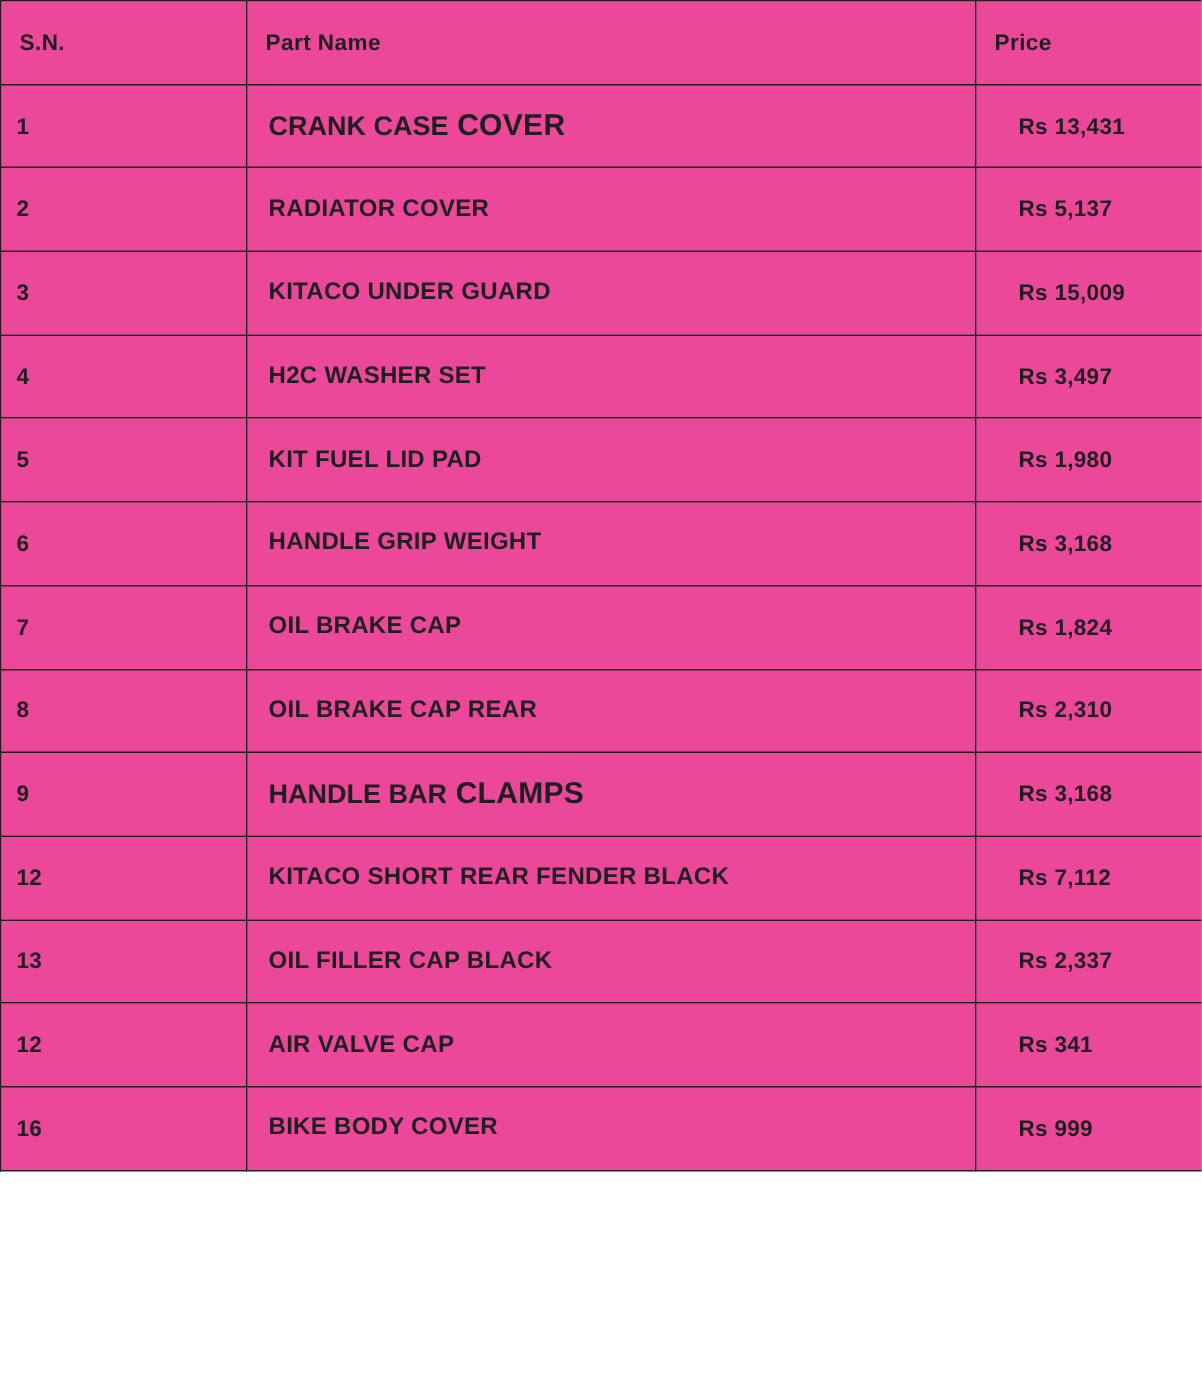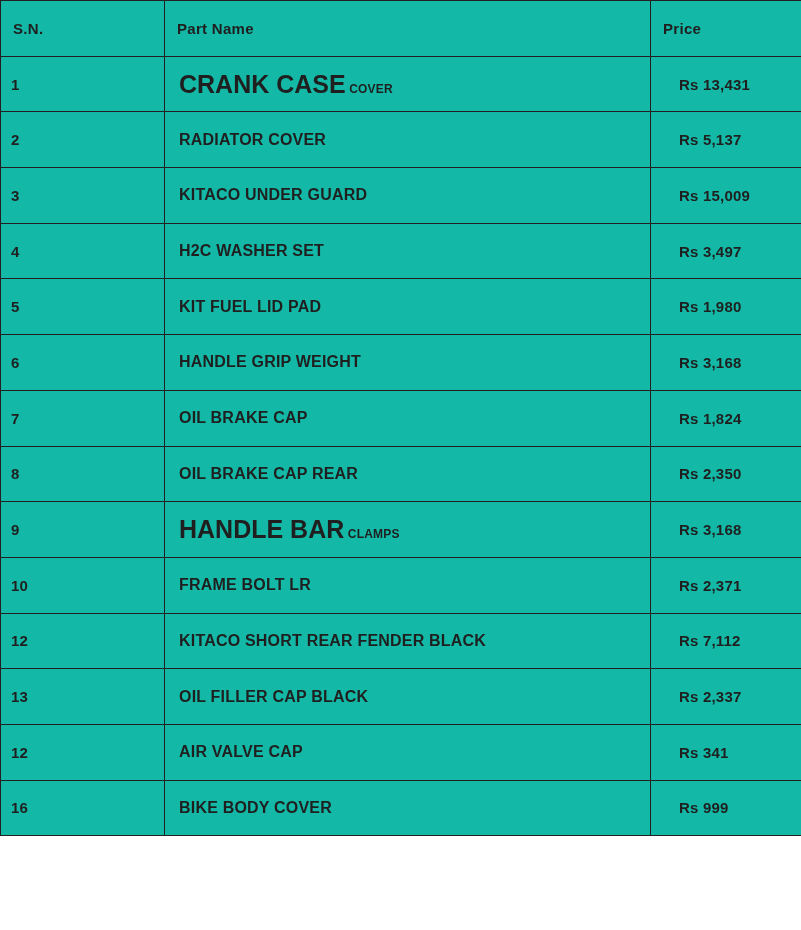--- a/index.html
+++ b/index.html
@@ -27,21 +27,21 @@
   .parts-table td {
     border: 1px solid #231f20;
     padding: 0 0 0 12px;
     height: 54.7px;
     vertical-align: middle;
     text-align: left;
     font-weight: bold;
     font-size: 15px;
     letter-spacing: 0.2px;
     color: #1f1f1f;
-    background: #14b8a6;
+    background: #ec4899;
   }
   .parts-table thead th {
     font-size: 15px;
     font-weight: bold;
     letter-spacing: 0.3px;
   }
   .parts-table tbody td.sn {
     font-size: 15px;
     font-weight: bold;
     padding-left: 10px;
@@ -51,26 +51,26 @@
     font-size: 16px;
     font-weight: bold;
   }
   .parts-table tbody td.price {
     padding-left: 28px;
     font-size: 15px;
     font-weight: bold;
   }
   
   .name .big {
-    font-size: 25px;
+    font-size: 18px;
     font-weight: bold;
     letter-spacing: 0px;
   }
   .name .rest {
-    font-size: 12px;
+    font-size: 20px;
     font-weight: bold;
   }
   tr:first-child th { border-top: 1px solid #231f20; }
 </style>
 </head>
 <body>
 
 <table class="parts-table">
   <colgroup>
     <col class="col-sn">
@@ -116,31 +116,26 @@
         <td class="price">Rs 3,168</td>
       </tr>
       <tr>
         <td class="sn">7</td>
         <td class="name">OIL BRAKE CAP</td>
         <td class="price">Rs 1,824</td>
       </tr>
       <tr>
         <td class="sn">8</td>
         <td class="name">OIL BRAKE CAP REAR</td>
-        <td class="price">Rs 2,350</td>
+        <td class="price">Rs 2,310</td>
       </tr>
       <tr>
         <td class="sn">9</td>
         <td class="name"><span class="big">HANDLE BAR</span><span class="rest"> CLAMPS</span></td>
         <td class="price">Rs 3,168</td>
-      </tr>
-      <tr>
-        <td class="sn">10</td>
-        <td class="name">FRAME BOLT LR</td>
-        <td class="price">Rs 2,371</td>
       </tr>
       <tr>
         <td class="sn">12</td>
         <td class="name">KITACO SHORT REAR FENDER BLACK</td>
         <td class="price">Rs 7,112</td>
       </tr>
       <tr>
         <td class="sn">13</td>
         <td class="name">OIL FILLER CAP BLACK</td>
         <td class="price">Rs 2,337</td>

